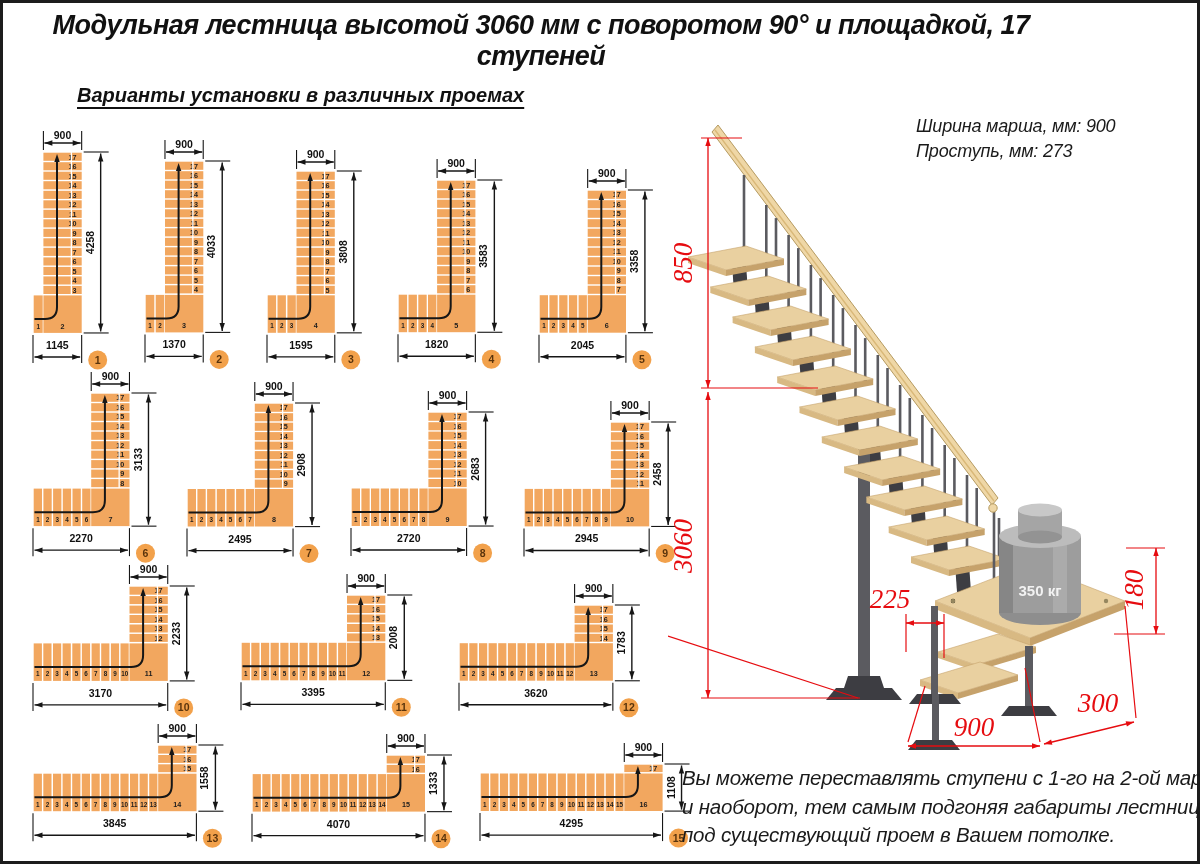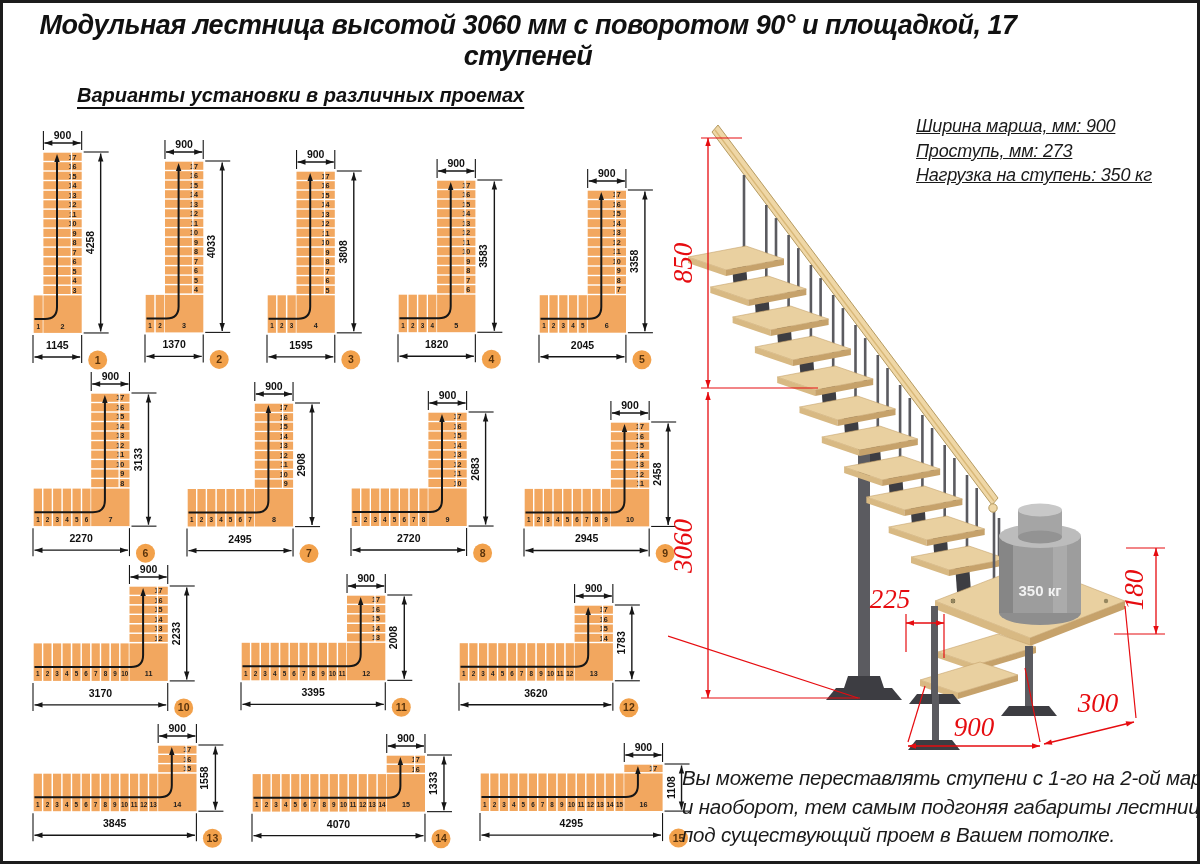--- a/index.html
+++ b/index.html
@@ -1,25 +1,25 @@
 <!DOCTYPE html>
 <html><head>
 <meta charset="utf-8">
 <style>
   html,body{margin:0;padding:0;width:1200px;height:864px;background:#fff;overflow:hidden;
             font-family:"Liberation Sans",sans-serif;}
   .frame{position:absolute;inset:0;border:3px solid #1c1c1c;box-sizing:border-box;}
-  .page-title{position:absolute;top:10px;left:0;width:1056px;text-align:center;margin:0;
+  .page-title{position:absolute;top:10px;left:13px;width:1056px;text-align:center;margin:0;
               font:italic 700 27px "Liberation Sans",sans-serif;letter-spacing:-.5px;color:#111;}
   .subtitle{position:absolute;left:77px;top:84px;
             font:italic 700 20px "Liberation Sans",sans-serif;color:#111;
             text-decoration:underline;text-underline-offset:5px;}
   .row{position:absolute;display:flex;align-items:flex-end;}
   .specs{position:absolute;left:916px;top:114px;font:italic 400 18px "Liberation Sans",sans-serif;
-         color:#1a1a1a;line-height:24.5px;white-space:nowrap;letter-spacing:-.2px;text-decoration:underline;}
+         color:#1a1a1a;line-height:24.5px;white-space:nowrap;letter-spacing:-.2px;}
   .note{position:absolute;left:682px;top:764px;font:italic 400 20.5px "Liberation Sans",sans-serif;
         color:#1a1a1a;line-height:28.5px;white-space:nowrap;letter-spacing:-.2px;}
   .render{position:absolute;left:668px;top:96px;}
   svg text.cn{font:700 7.2px "Liberation Sans",sans-serif;fill:#1c1c1c;text-anchor:end;}
   svg text.cc{font:700 6.3px "Liberation Sans",sans-serif;fill:#1c1c1c;text-anchor:middle;}
   svg text.dim{font:700 10.5px "Liberation Sans",sans-serif;fill:#101010;}
   svg text.bn{font:700 10.5px "Liberation Sans",sans-serif;fill:#5a340c;text-anchor:middle;}
   svg text.rdim{font:italic 400 27px "Liberation Serif",serif;fill:#e60c10;text-anchor:middle;}
   svg text.wlabel{font:700 15px "Liberation Sans",sans-serif;fill:#f2f2f2;text-anchor:middle;}
 </style>
@@ -1091,19 +1091,18 @@
       <line x1="488" y1="452" x2="488" y2="538" stroke="#e60c10" stroke-width="1.3"></line>
       <polygon points="488,452 490.7,460.0 485.3,460.0" fill="#e60c10"></polygon>
       <polygon points="488,538 485.3,530.0 490.7,530.0" fill="#e60c10"></polygon>
       <text class="rdim" transform="translate(475,494) rotate(-90)">180</text>
     </svg>
 </div>
 
 <div class="specs" id="specs">
     <div>Ширина марша, мм: 900</div>
     <div>Проступь, мм: 273</div>
-    <div>Нагрузка на ступень: 350 кг</div>
   </div>
 <div class="note" id="note">
     <div>Вы можете переставлять ступени с 1-го на 2-ой марш</div>
     <div>и наоборот, тем самым подгоняя габариты лестницы</div>
     <div>под существующий проем в Вашем потолке.</div>
   </div>
 
 </body></html>

